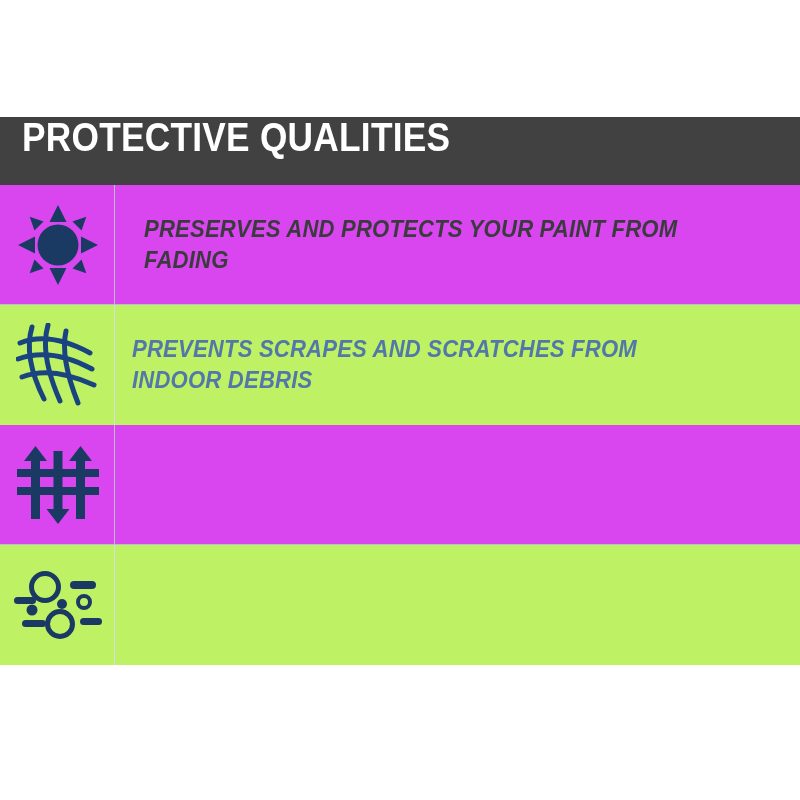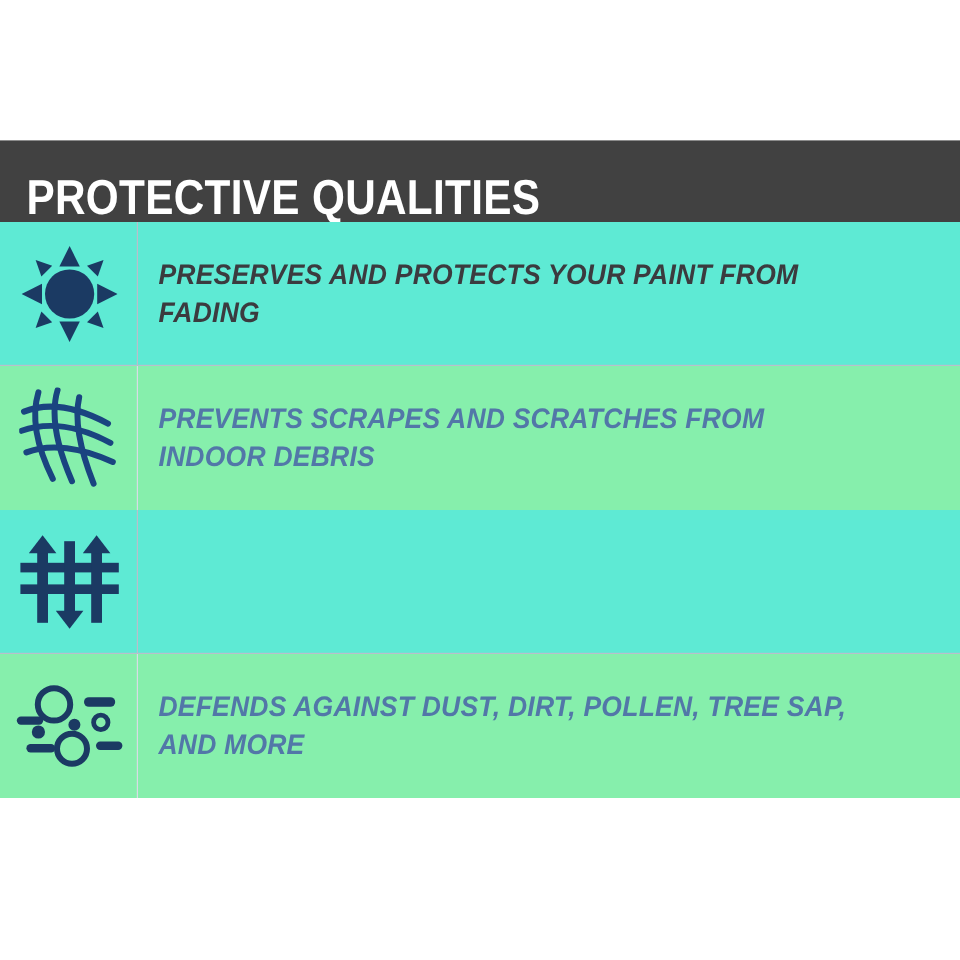--- a/index.html
+++ b/index.html
@@ -19,21 +19,21 @@
     left: 0;
     top: 117px;
     width: 800px;
   }
 
   
   #header {
     height: 68px;
     background: #414141;
     display: flex;
-    align-items: flex-end;
+    align-items: flex-start;
     padding-left: 22px;
     box-sizing: border-box;
   }
   #header-title {
     color: #ffffff;
     font-family: "Liberation Sans Narrow", "Liberation Sans", sans-serif;
     font-weight: bold;
     font-size: 41px;
     letter-spacing: 0.3px;
     line-height: 1;
@@ -42,22 +42,22 @@
     white-space: nowrap;
   }
 
   
   .row {
     display: flex;
     align-items: stretch;
     min-height: 120px;
     position: relative;
   }
-  .row.shade   { background: #5eead4; }
-  .row.plain   { background: #86efac; }
+  .row.shade   { background: #d946ef; gap: 12px; }
+  .row.plain   { background: #bef264; }
   .row.shade::after {
     content: "";
     position: absolute;
     left: 0; right: 0; bottom: 0;
     height: 1px;
     background: #b9bfcb;
   }
 
   .icon-cell {
     width: 115px;
@@ -190,18 +190,15 @@
             <circle cx="20" cy="41" r="5.5"></circle>
 
             <rect x="2" y="28" width="22" height="7" rx="3.5"></rect>
             <rect x="58" y="12" width="26" height="8" rx="4"></rect>
             <rect x="10" y="51" width="24" height="7" rx="3.5"></rect>
             <rect x="68" y="49" width="22" height="7" rx="3.5"></rect>
           </g>
         </svg>
       </span>
     </div>
-    <div class="text-cell">
-      <div class="row-text blue">DEFENDS AGAINST DUST, DIRT, POLLEN, TREE SAP, AND MORE</div>
-    </div>
   </div>
 
 </div>
 
 </body></html>

